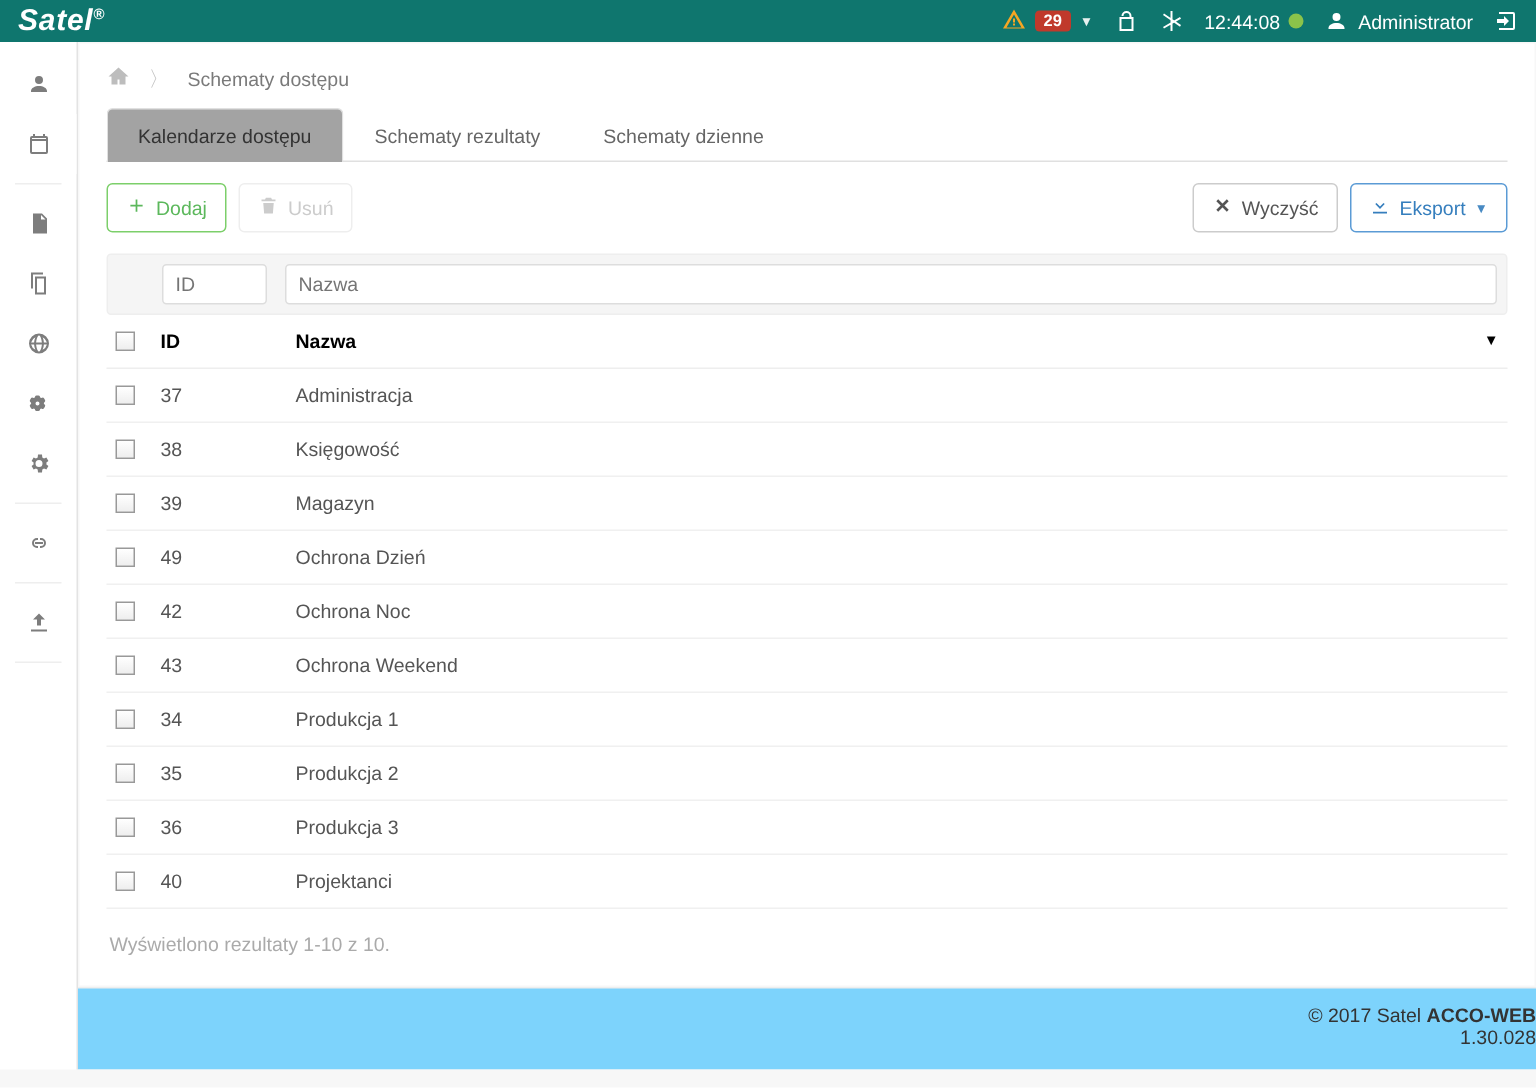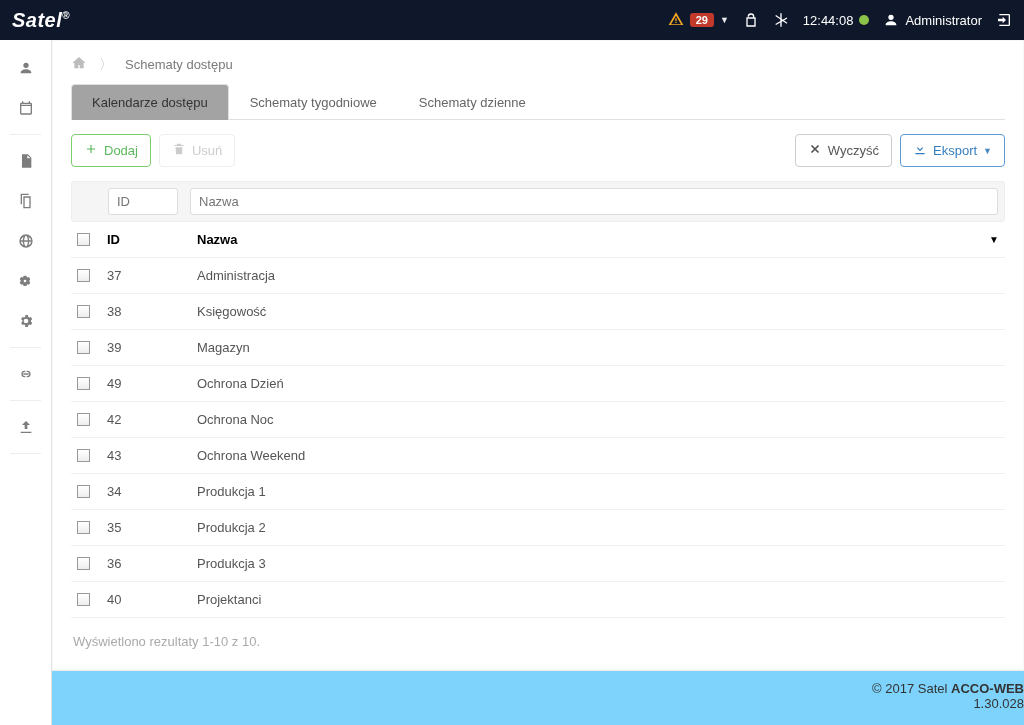--- a/index.html
+++ b/index.html
@@ -1,19 +1,19 @@
 <!DOCTYPE html>
 <html><head>
   <meta charset="utf-8">
   <style>
     * { box-sizing: border-box; margin: 0; padding: 0; }
     body { font-family: -apple-system, BlinkMacSystemFont, "Segoe UI", Helvetica, Arial, sans-serif; font-size: 13px; color: #555; background: #f7f7f7; width: 1024px; height: 725px; overflow: hidden; }
 
     
-    .topbar { height: 40px; background: #0f172a; display: flex; align-items: center; padding: 0 12px; color: #fff; }
+    .topbar { height: 28px; background: #0f766e; display: flex; align-items: center; padding: 0 12px; color: #fff; }
     .logo { font-style: italic; font-weight: 700; font-size: 20px; letter-spacing: 0.5px; }
     .logo sup { font-size: 10px; font-style: normal; }
     .topbar-spacer { flex: 1; }
     .topbar .item { display: flex; align-items: center; gap: 6px; margin-left: 14px; font-size: 13px; }
     .badge-red { background: #c0392b; color: #fff; border-radius: 3px; padding: 1px 6px; font-size: 11px; font-weight: 600; }
     .dot-green { width: 10px; height: 10px; border-radius: 50%; background: #8bc34a; display: inline-block; }
     .tri-warning { color: #f5a623; font-size: 14px; }
     .caret-down { font-size: 9px; opacity: 0.9; }
 
     
@@ -178,21 +178,21 @@
           <svg class="ico-lg" viewBox="0 0 24 24" fill="#bdbdbd">
               <path d="M12 3 2 12h3v8h6v-5h2v5h6v-8h3z"></path>
             </svg>
         </span>
         <span class="sep">〉</span>
         <span class="current">Schematy dostępu</span>
       </div>
 
       <div class="tabs">
         <div class="tab active">Kalendarze dostępu</div>
-        <div class="tab">Schematy tygodniowe</div>
+        <div class="tab">Schematy rezultaty</div>
         <div class="tab">Schematy dzienne</div>
       </div>
 
       <div class="toolbar">
         <button class="btn btn-add">
           <span><svg class="ico ico-plus" viewBox="0 0 24 24" fill="currentColor">
                 <path d="M11 5h2v6h6v2h-6v6h-2v-6H5v-2h6z"></path>
               </svg></span>
           <span>Dodaj</span>
         </button>

